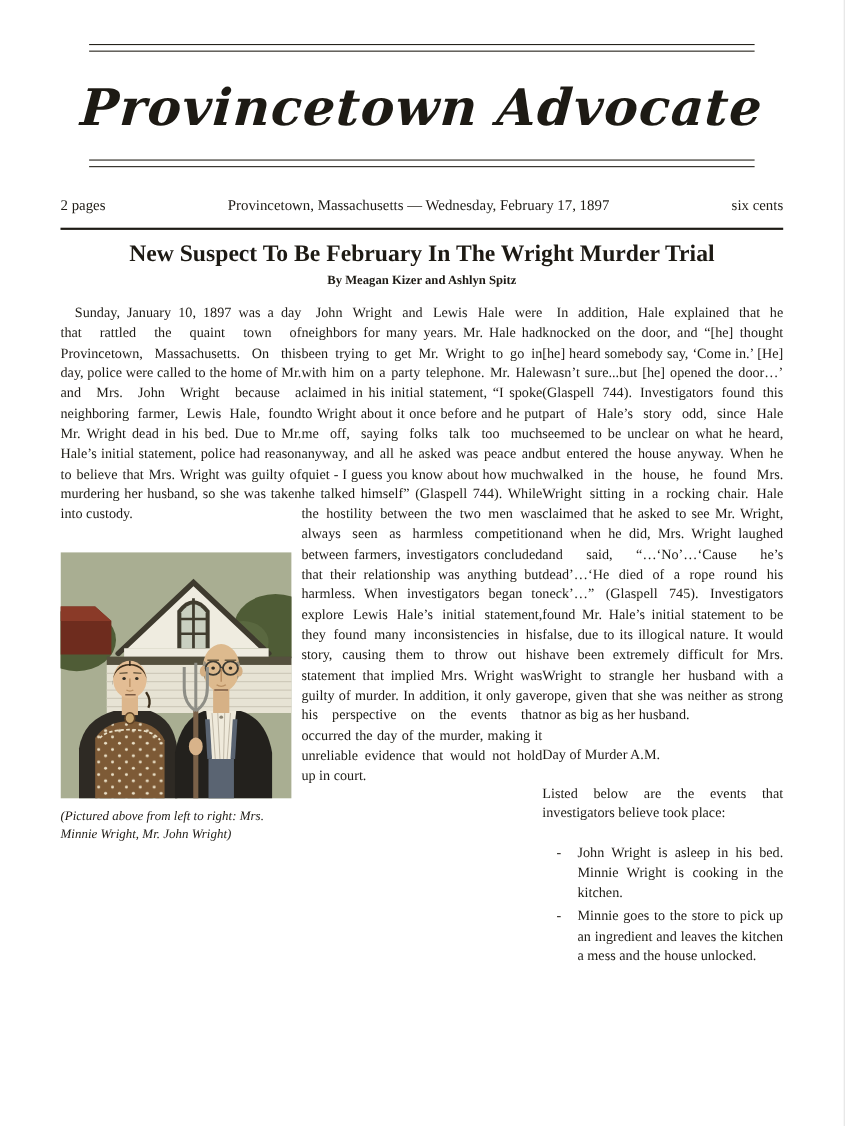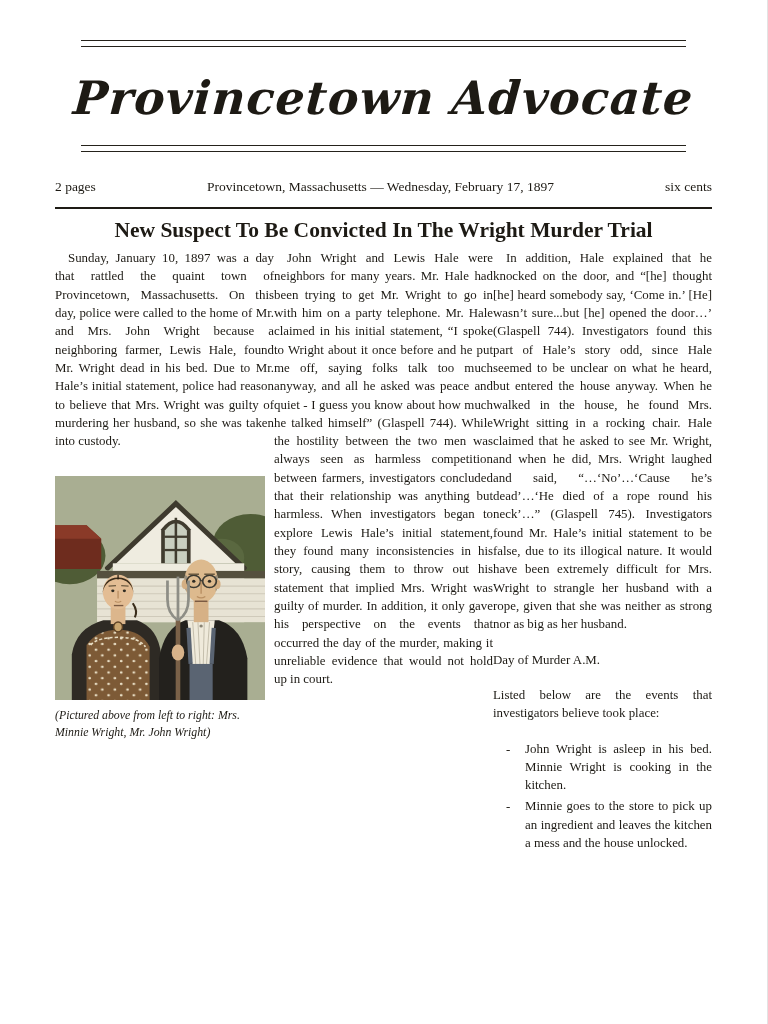--- a/index.html
+++ b/index.html
@@ -75,21 +75,22 @@
   </div>
 
   <div class="dateline">
     <span>2 pages</span>
     <span>Provincetown, Massachusetts — Wednesday, February 17, 1897</span>
     <span>six cents</span>
   </div>
 
   <div class="rule-thick"></div>
 
-  <h2 class="headline">New Suspect To Be Convicted In The Wright Murder Trial</h2>
+  <h2 class="headline">New Suspect To Be February In The Wright Murder Trial</h2>
+  <div class="byline">By Meagan Kizer and Ashlyn Spitz</div>
 
   <div class="columns">
 
     <div class="col">
       <p class="body indent">Sunday, January 10, 1897 was a day that rattled the quaint town of Provincetown, Massachusetts. On this day, police were called to the home of Mr. and Mrs. John Wright because a neighboring farmer, Lewis Hale, found Mr. Wright dead in his bed. Due to Mr. Hale’s initial statement, police had reason to believe that Mrs. Wright was guilty of murdering her husband, so she was taken into custody.</p>
 
       <figure>
         <div class="figure-img">
           <svg viewBox="0 0 200 236" preserveAspectRatio="none" xmlns="http://www.w3.org/2000/svg">
             <defs>

